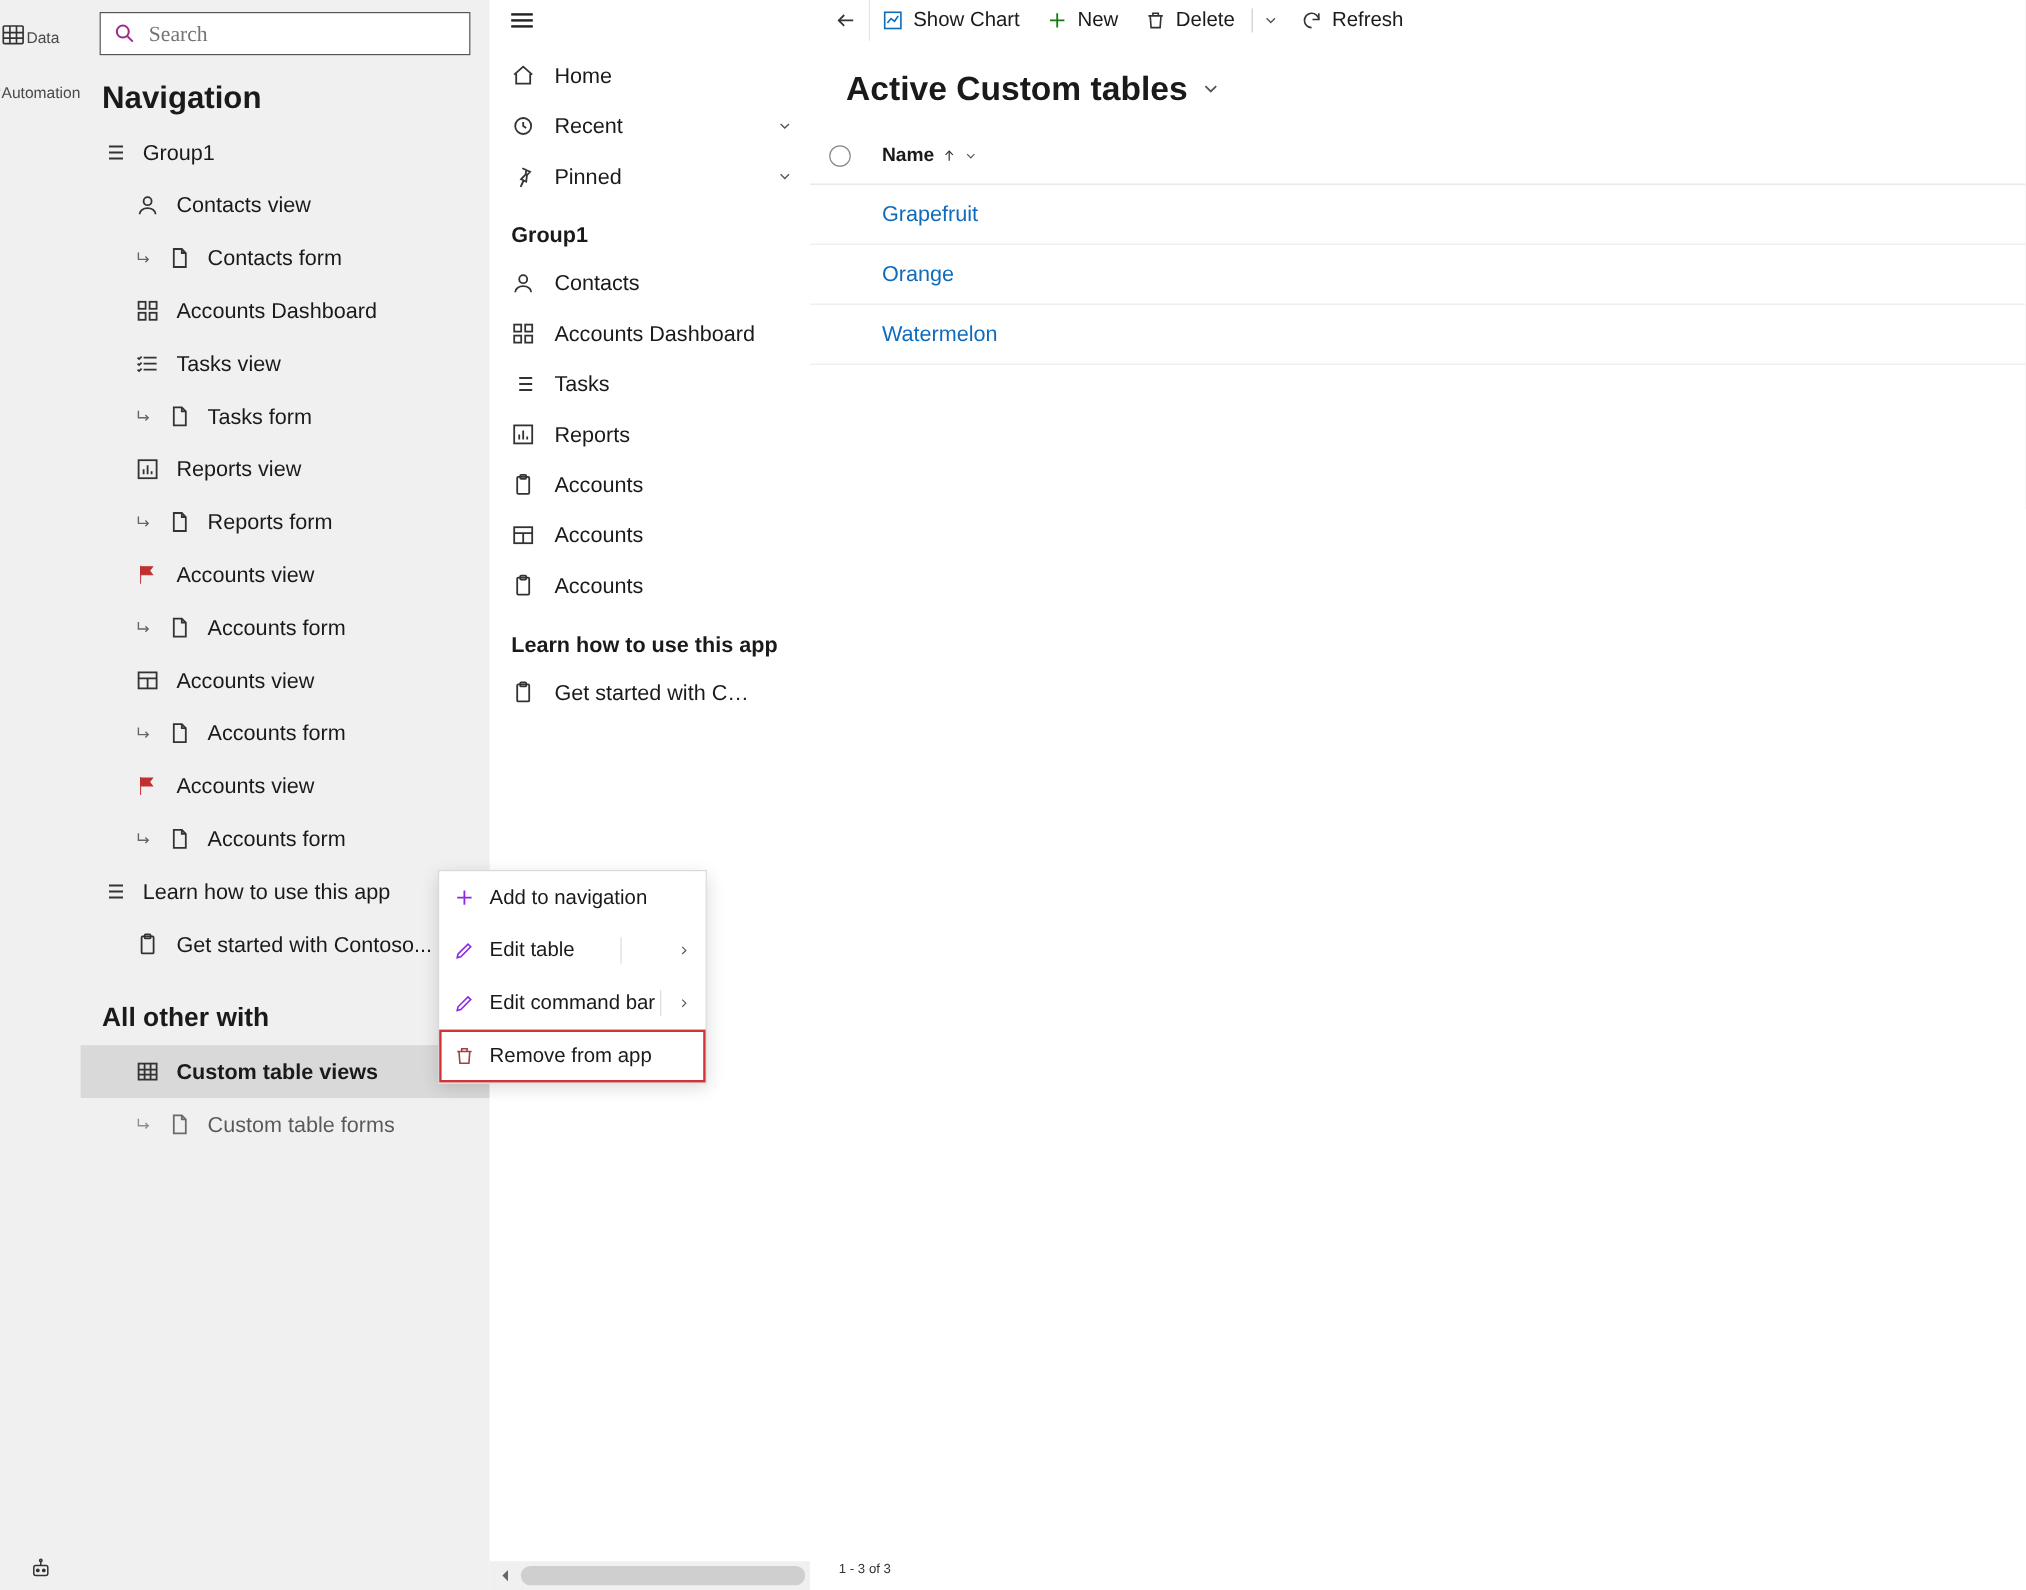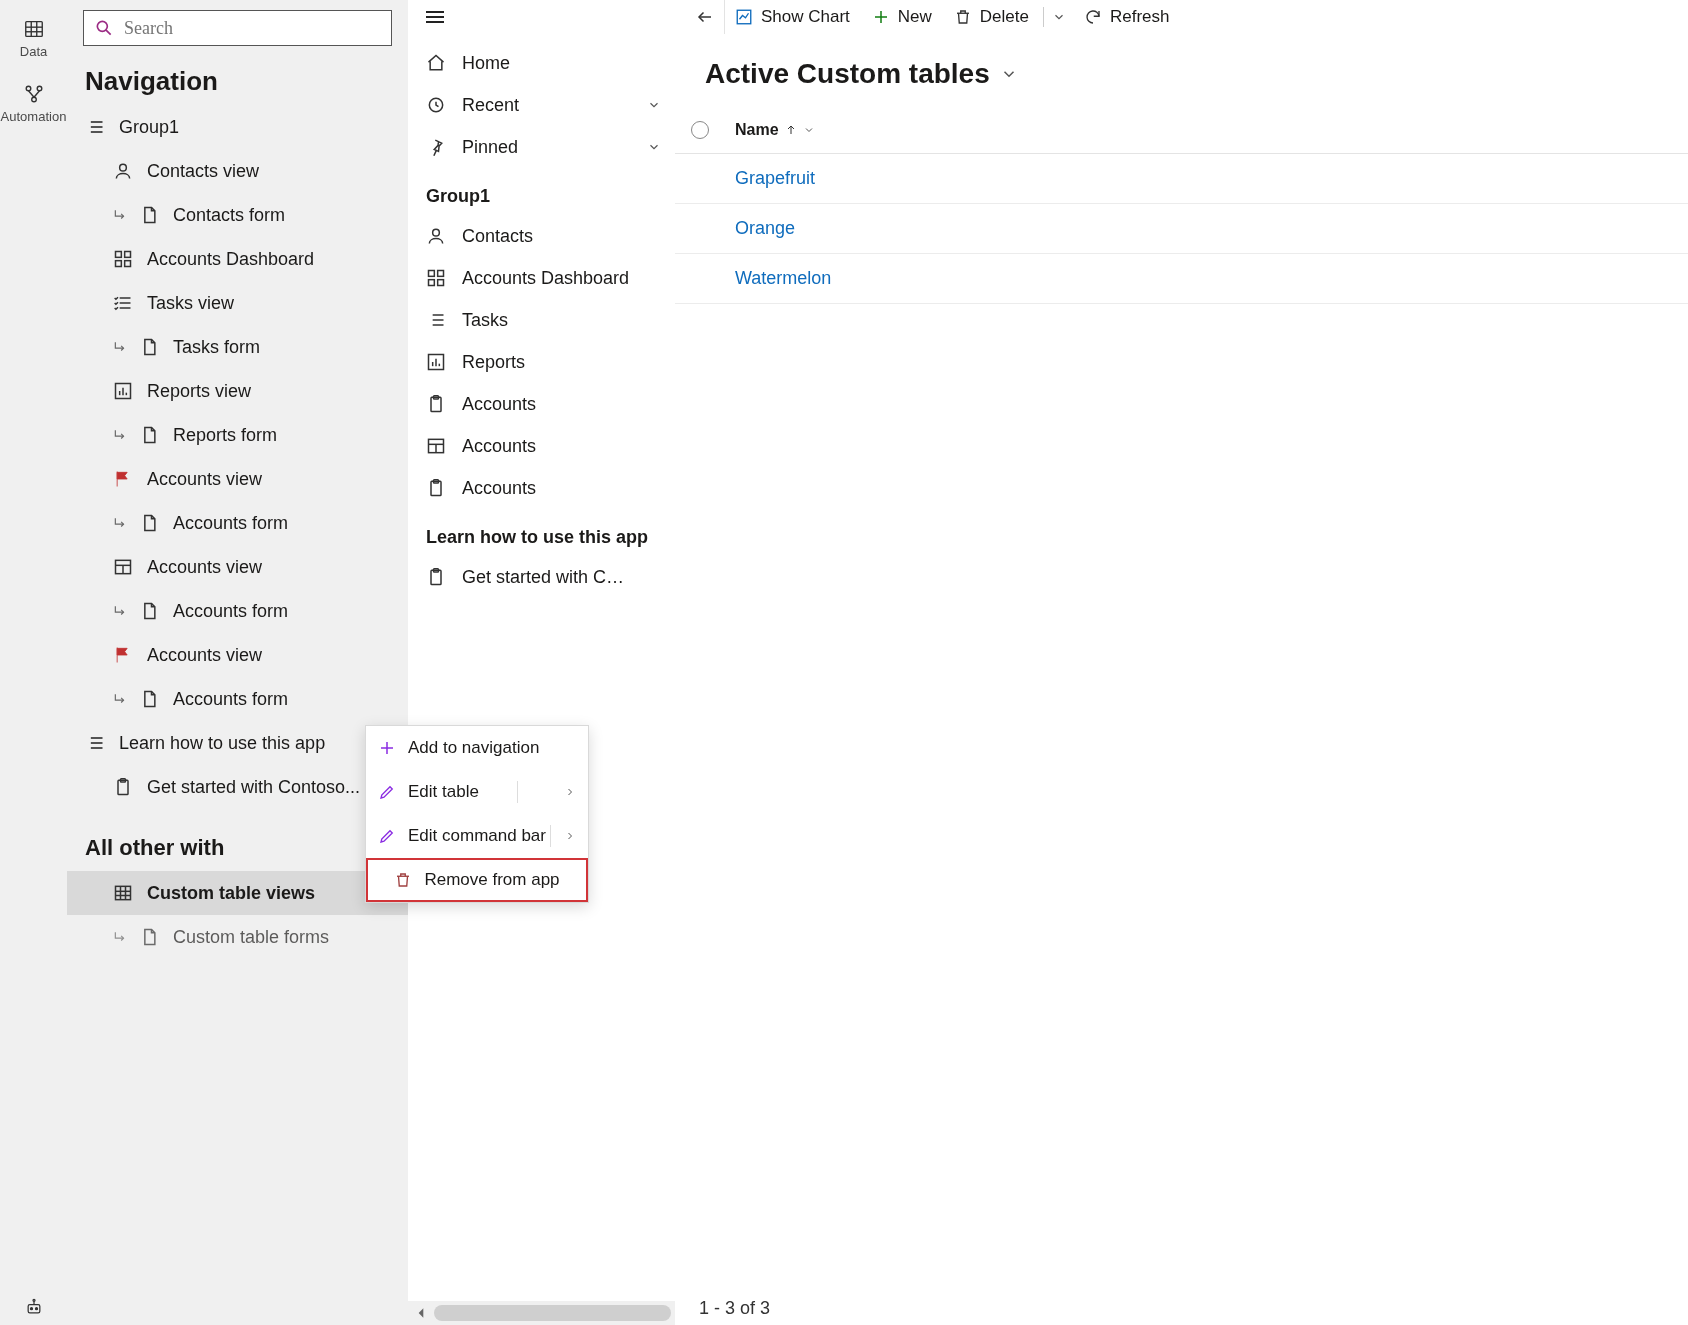--- a/index.html
+++ b/index.html
@@ -1,21 +1,21 @@
 <!DOCTYPE html>
 <html><head>
 <meta charset="utf-8">
 <style>
   * { box-sizing: border-box; margin: 0; padding: 0; }
   html, body { height: 100%; font-family: "Segoe UI", sans-serif; font-size: 16px; color: #1b1a19; background: #f0f0f0; }
   .app { display: flex; height: 100%; width: 100%; }
 
   
   .rail { width: 67px; background: #f0f0f0; display: flex; flex-direction: column; align-items: center; padding-top: 8px; flex-shrink: 0; }
-  .rail-item { display: flex; flex-direction: column; align-items: center; padding: 10px 0 14px 0; cursor: pointer; width: 100%; }
+  .rail-item { display: flex; align-items: center; padding: 10px 0 14px 0; cursor: pointer; width: 100%; }
   .rail-item svg { width: 22px; height: 22px; }
   .rail-item .cap { font-size: 13px; color: #4a4a4a; margin-top: 4px; }
   .rail-bottom { margin-top: auto; margin-bottom: 8px; display:flex; align-items:center; justify-content:center; width:100%; }
 
   
   .navpanel { width: 341px; background: #f0f0f0; display: flex; flex-direction: column; flex-shrink: 0; overflow: hidden; }
   .search-wrap { padding: 10px 16px 6px 16px; }
   .search { display: flex; align-items: center; border: 1px solid #555; background: #fff; height: 36px; padding: 0 10px; }
   .search svg { width: 20px; height: 20px; color: #9b2b84; margin-right: 10px; }
   .search input { border: none; outline: none; flex: 1; font-size: 18px; color: #404040; background: transparent; font-family: Liberation Serif, serif; }
@@ -59,33 +59,33 @@
 
   .grid-head { display:flex; align-items:center; height: 48px; padding-left: 16px; border-bottom:1px solid #e4e4e4; }
   .sel-circle { width:18px; height:18px; border:1px solid #888; border-radius:50%; margin-right: 26px; }
   .col-name { font-weight:600; display:flex; align-items:center; }
   .sort-ind { margin-left: 6px; display:inline-flex; align-items:center; }
 
   .grid-body { flex:1; overflow:auto; }
   .grid-row { display:flex; align-items:center; height: 50px; padding-left: 60px; border-bottom:1px solid #ececec; }
   .grid-row a { color:#0f6cbd; text-decoration:none; font-size:18px; }
 
-  .grid-footer { height: 34px; display:flex; align-items:center; padding-left: 24px; font-size: 18px; color:#333; border-top: none; }
+  .grid-footer { height: 34px; display:flex; align-items:center; padding-left: 24px; font-size: 11px; color:#333; border-top: none; }
 
   .hscroll-area { height: 24px; background:#f0f0f0; display:flex; align-items:center; padding: 0 4px; }
   .hscroll-btn { width:18px; height:18px; display:flex; align-items:center; justify-content:center; color:#666; }
   .hscroll-track { flex:1; height:16px; background:#cfcfcf; border-radius:8px; margin-left:4px; }
 
   
   .ctx { position:absolute; left:365px; top:725px; width:224px; background:#fff; border:1px solid #d9d9d9; box-shadow:0 4px 14px rgba(0,0,0,0.15); z-index:50; }
   .ctx-row { display:flex; align-items:center; height:44px; padding:0 12px; font-size:17px; cursor:pointer; position:relative; }
   .ctx-row .ic { width:18px; height:18px; margin-right:12px; display:inline-flex; align-items:center; justify-content:center; }
   .ctx-row .chev { margin-left:auto; color:#555; }
   .ctx-row .div { width:1px; height:22px; background:#ddd; margin-left:auto; margin-right:8px; }
-  .ctx-row.highlighted { outline: 2px solid #d13438; outline-offset: -2px; justify-content: center; }
+  .ctx-row.highlighted { outline: 2px solid #d13438; outline-offset: -2px; }
   .purple { color:#8a2be2; }
   .ctx-row.highlighted .ic { color:#a04040; }
 
   svg { display:block; }
 </style>
 </head>
 <body>
 
 <div class="app">
 

